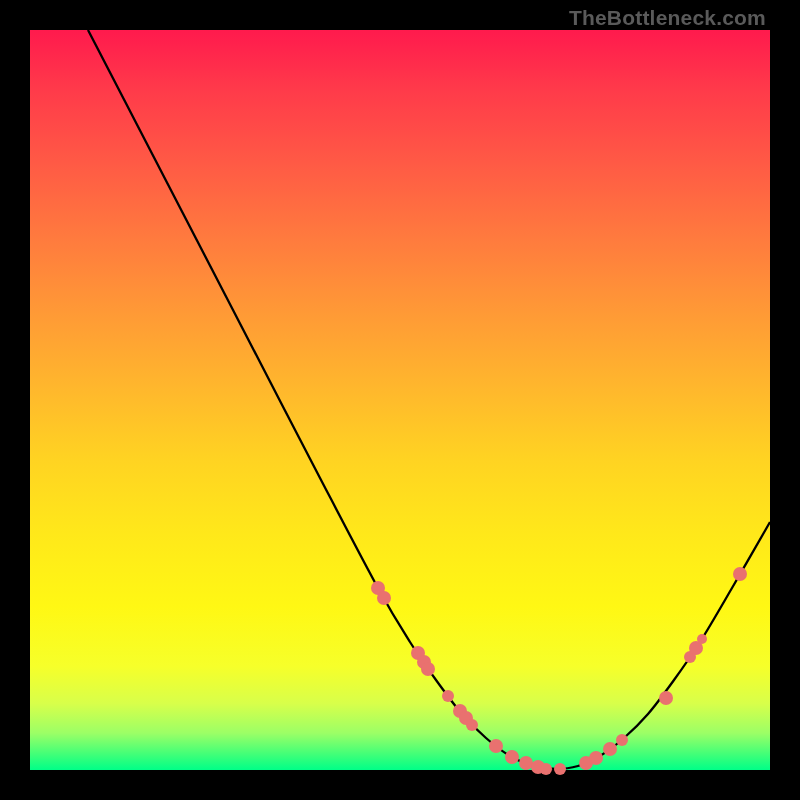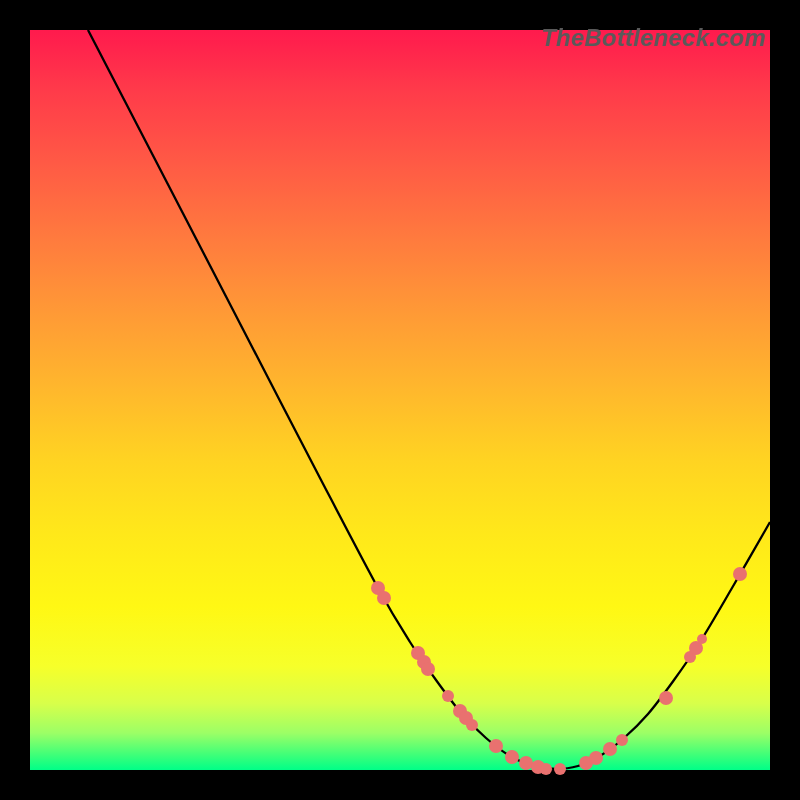--- a/index.html
+++ b/index.html
@@ -29,28 +29,27 @@
       #fff814 78%,
       #f6ff2a 86%,
       #d8ff4a 91%,
       #9cff66 95%,
       #3dff79 98%,
       #00ff88 100%
     );
   }
   .watermark {
     position: absolute;
-    top: 24px;
+    top: 6px;
     right: 34px;
     color: #5a5a5a;
-    font-size: 24px;
+    font-size: 21px;
     font-weight: 600;
     letter-spacing: 0.2px;
     user-select: none;
-    font-style: italic;
   }
   svg.plot {
     position: absolute;
     left: 0;
     top: 0;
     width: 740px;
     height: 740px;
     overflow: visible;
   }
   .curve {

